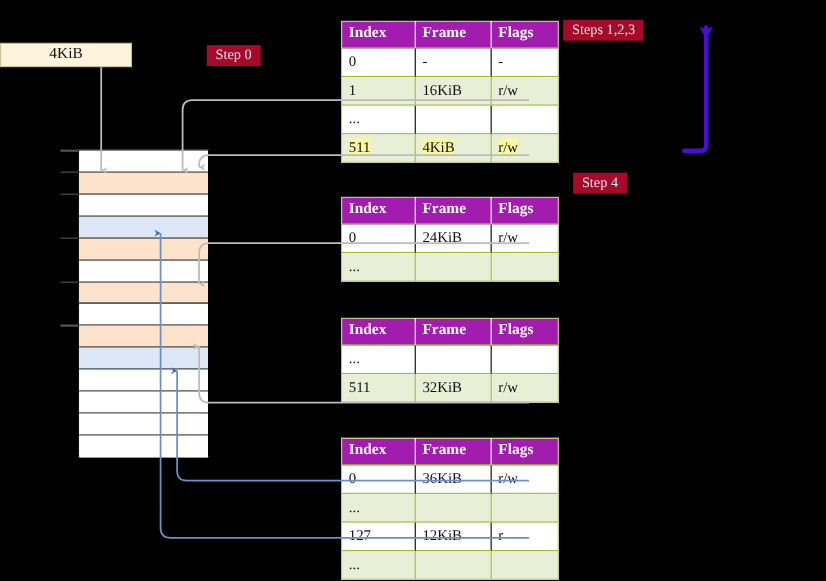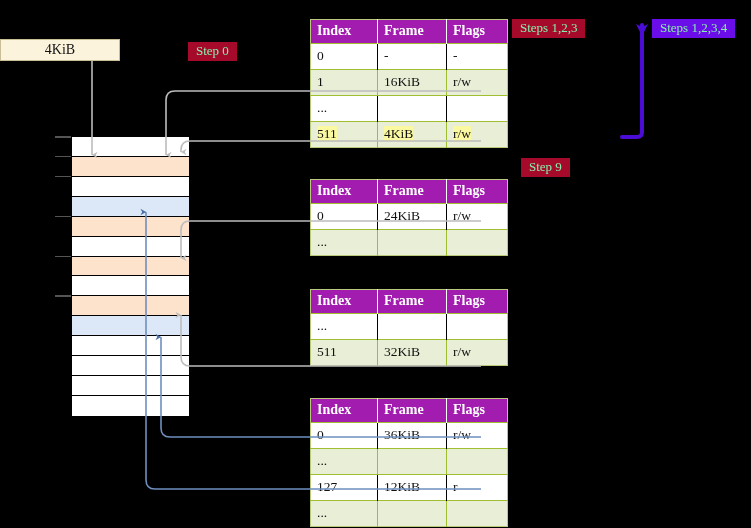--- a/index.html
+++ b/index.html
@@ -29,21 +29,21 @@
     display: flex; align-items: center; justify-content: center;
     font-size: 14px; color: #111;
   }
 
   
   .badge {
     display: inline-flex;
     align-items: center; justify-content: center;
     padding: 2px 8px 3px 8px;
     font-size: 13px;
-    color: #86efac;
+    color: #e5e5e5;
     white-space: nowrap;
     line-height: 1.1;
   }
   .badge-red  { background: #A60A2B; }
   .badge-blue { background: #6A0DE8; }
 
   #badge-step0 { left: 188px; top: 41px; }
   #badge-steps123 { left: 512px; top: 18px; }
   #badge-steps1234 { left: 652px; top: 18px; }
   #badge-step4 { left: 521px; top: 157px; }
@@ -132,25 +132,22 @@
   <div class="abs" id="src-box">
     <span>4KiB</span>
   </div>
 
   <div class="abs" id="badge-step0">
     <span class="badge badge-red">Step 0</span>
   </div>
   <div class="abs" id="badge-steps123">
     <span class="badge badge-red">Steps 1,2,3</span>
   </div>
-  <div class="abs" id="badge-steps1234">
-    <span class="badge badge-blue">Steps 1,2,3,4</span>
-  </div>
   <div class="abs" id="badge-step4">
-    <span class="badge badge-red">Step 9</span>
+    <span class="badge badge-red">Step 4</span>
   </div>
 
   <div class="abs" id="mem-col">
       <div class="mem-row mem-white" style="top: 0px; height: 19.9286px;"></div>
       <div class="mem-row mem-orange" style="top: 19.9286px; height: 19.9286px;"></div>
       <div class="mem-row mem-white" style="top: 39.8571px; height: 19.9286px;"></div>
       <div class="mem-row mem-blue" style="top: 59.7857px; height: 19.9286px;"></div>
       <div class="mem-row mem-orange" style="top: 79.7143px; height: 19.9286px;"></div>
       <div class="mem-row mem-white" style="top: 99.6429px; height: 19.9286px;"></div>
       <div class="mem-row mem-orange" style="top: 119.571px; height: 19.9286px;"></div>

